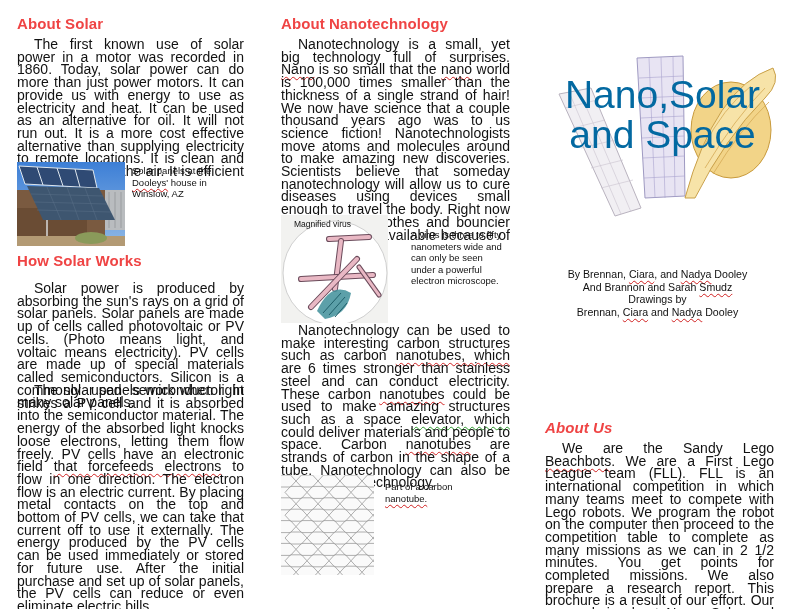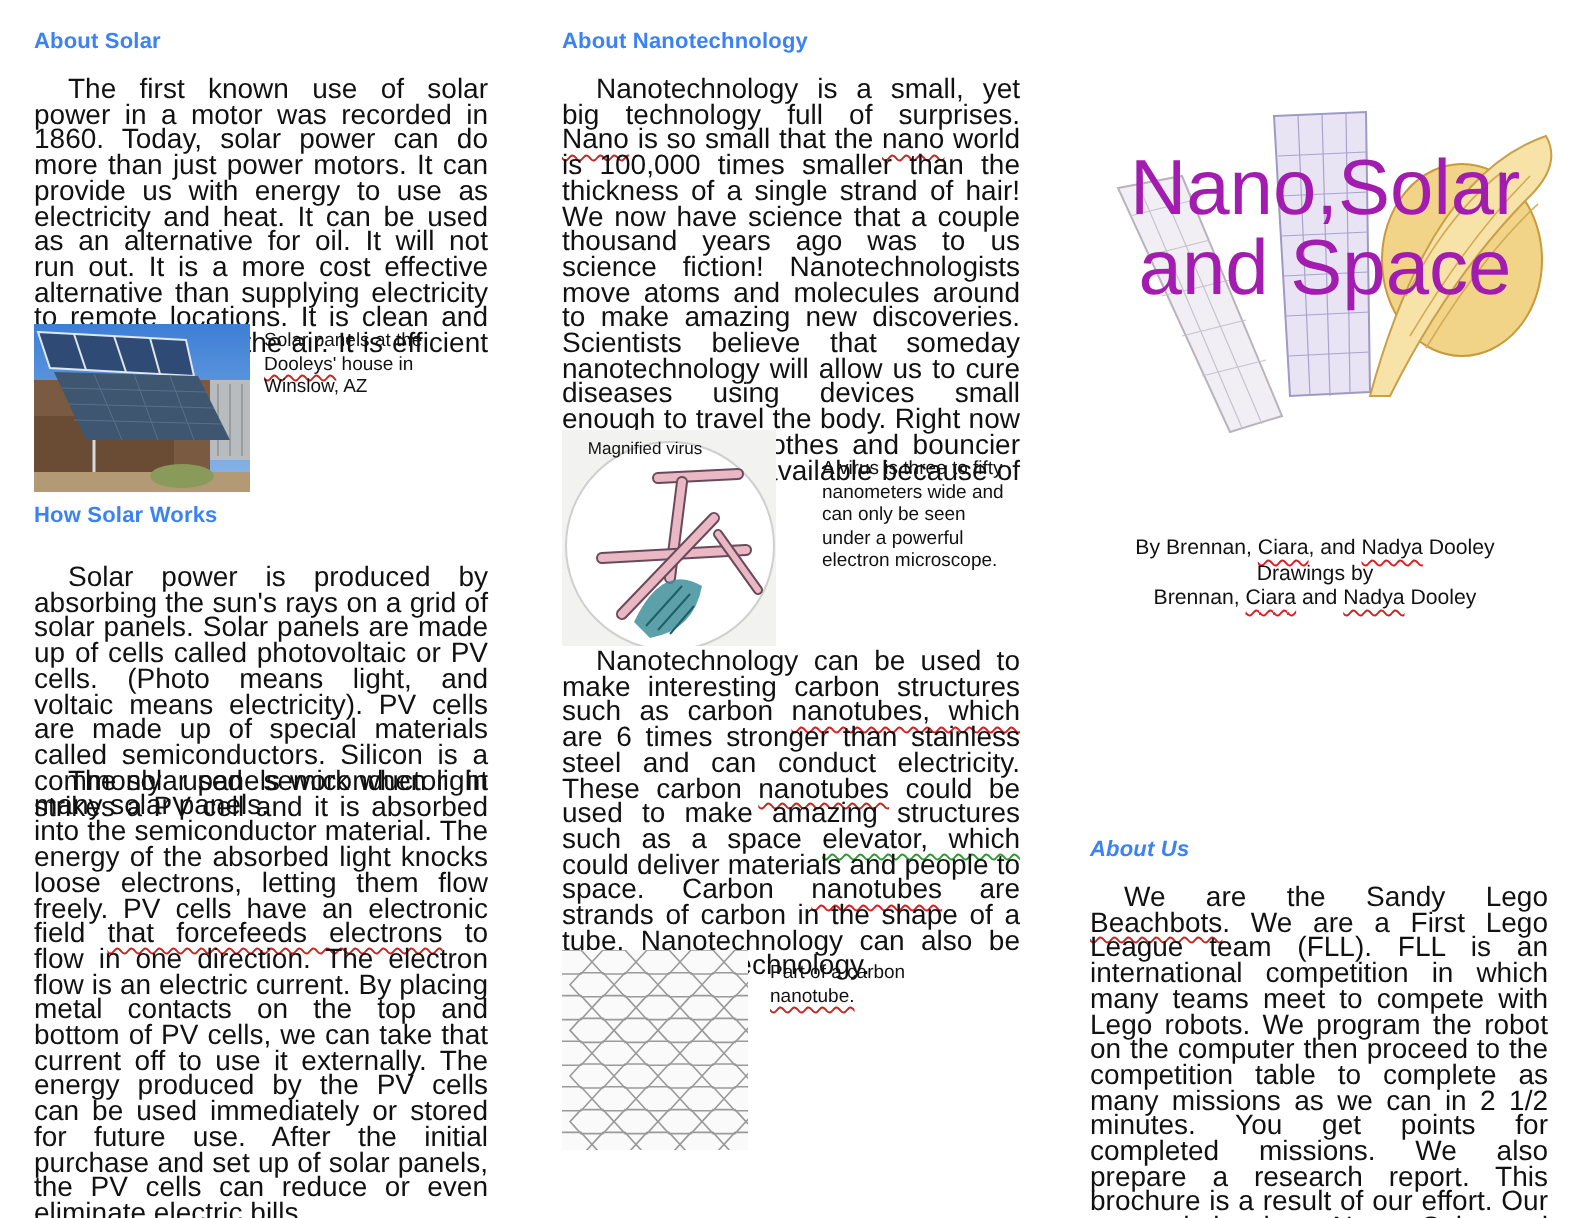--- a/index.html
+++ b/index.html
@@ -2,21 +2,21 @@
 <html><head>
 <meta charset="utf-8">
 <style>
   * { box-sizing: border-box; margin: 0; padding: 0; }
   html, body { width: 789px; height: 609px; background: #ffffff; overflow: hidden; }
   body { font-family: "Liberation Sans", sans-serif; color: #111; position: relative; }
   .col { position: absolute; top: 0; }
   #col1 { left: 17px; width: 227px; }
   #col2 { left: 281px; width: 229px; }
   #col3 { left: 545px; width: 230px; }
-  h2 { font-family: "Liberation Sans", sans-serif; font-weight: bold; font-size: 11px; color: #3b82f6; letter-spacing: 0.1px; }
+  h2 { font-family: "Liberation Sans", sans-serif; font-weight: bold; font-size: 15px; color: #ef4444; letter-spacing: 0.1px; }
   p.body { font-size: 14px; line-height: 12.7px; text-align: justify; text-indent: 17px; color: #111; }
   .sq { text-decoration: underline wavy #d02020; text-decoration-thickness: 1px; text-underline-offset: 2px; }
   .sqg { text-decoration: underline wavy #2a9a2a; text-decoration-thickness: 1px; text-underline-offset: 2px; }
   .caption { font-size: 9.5px; line-height: 11.5px; color: #111; position: absolute; }
   .figure { position: absolute; }
 </style>
 </head>
 <body>
 
 <div class="col" id="col1">
@@ -181,26 +181,27 @@
 
       <ellipse cx="186" cy="82" rx="40" ry="48" fill="#f2d488" stroke="#c89a3c" stroke-width="1"></ellipse>
       <path d="M140 150 Q170 40 228 20 Q236 34 220 50 Q180 90 150 150 Z" fill="#f7e3a8" stroke="#c9a049" stroke-width="1"></path>
       <g fill="none" stroke="#d4aa55" stroke-width="0.8">
         <path d="M160 120 Q190 70 220 40"></path>
           <path d="M168 126 Q196 80 224 54"></path>
           <path d="M158 100 Q178 60 206 38"></path>
       </g>
     </svg>
   </div>
-  <div style="position:absolute; top:75px; left:0; width:235px; text-align:center; font-size:39px; line-height:40px; color:#a21caf;">
+  <div style="position:absolute; top:75px; left:0; width:235px; text-align:center; font-size:39px; line-height:40px; color:#0369a1;">
     <div>Nano,Solar</div>
     <div>and Space</div>
   </div>
 
   <div style="position:absolute; top:268px; left:0; width:225px; text-align:center; font-size:10.6px; line-height:12.6px; color:#111;">
     <div><span>By Brennan, </span><span class="sq">Ciara</span><span>, and </span><span class="sq">Nadya</span><span> Dooley</span></div>
+    <div><span>And Brannon and Sarah </span><span class="sq">Smudz</span></div>
     <div>Drawings by</div>
     <div><span>Brennan, </span><span class="sq">Ciara</span><span> and </span><span class="sq">Nadya</span><span> Dooley</span></div>
   </div>
 
   <h2 style="position:absolute; top:419px; left:0;font-style:italic;">About Us</h2>
   <p class="body" style="position:absolute; top:442px; left:0; width:229px;"><span>We are the Sandy Lego </span><span class="sq">Beachbots</span><span>. We are a First Lego League team (FLL). FLL is an international competition in which many teams meet to compete with Lego robots. We program the robot on the computer then proceed to the competition table to complete as many missions as we can in 2 1/2 minutes. You get points for completed missions.  We also prepare a research report. This brochure is a result of our effort. Our research is about </span><span class="sq">Nano</span><span>, Solar and Space.</span></p>
 </div>
 
 </body></html>

